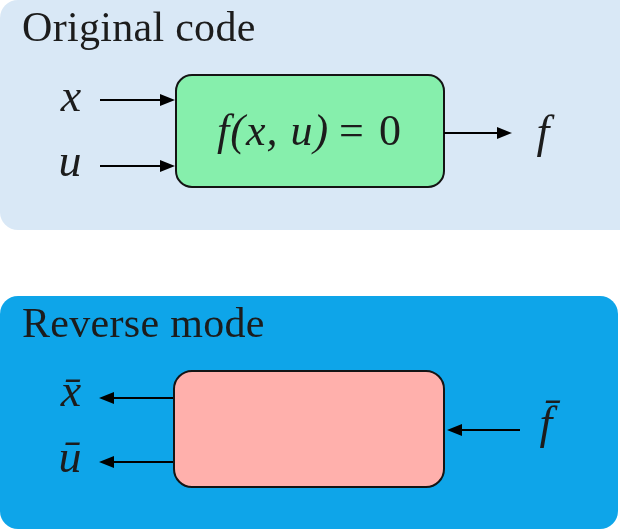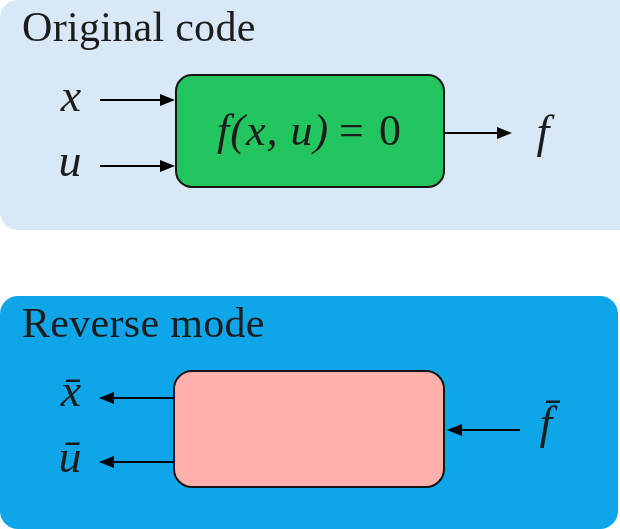--- a/index.html
+++ b/index.html
@@ -83,21 +83,21 @@
 </style>
 </head>
 <body>
 
 <div class="figure">
 
   <section class="panel panel-original" style="background-color: rgb(217, 232, 246);">
     <h2 class="panel-title">Original code</h2>
   </section>
 
-  <div class="fbox fbox-function" style="background-color: #22c55e; border-color: rgb(20, 20, 20);">
+  <div class="fbox fbox-function" style="background-color: #86efac; border-color: rgb(20, 20, 20);">
     <div class="formula">
       <span class="formula-var">f(x, u)</span>
       <span class="formula-eq">= 0</span>
     </div>
   </div>
 
   <span class="math-label" style="left:71px; top:96px;">x</span>
   <div>
     <div class="arrow-line" style="left:100px; top:99px; width:62px;"></div>
     <div class="arrow-head head-right" style="left:160px; top:94px;"></div>

